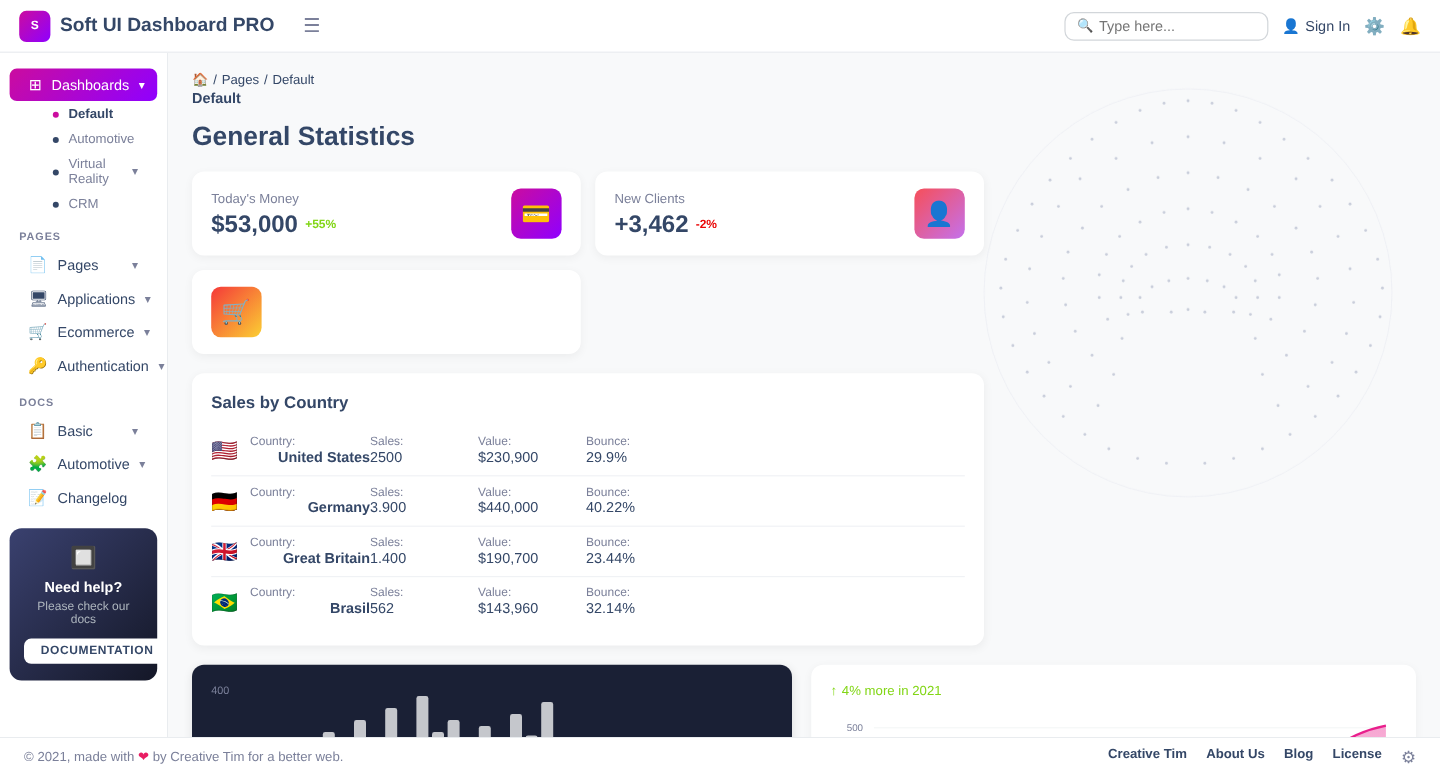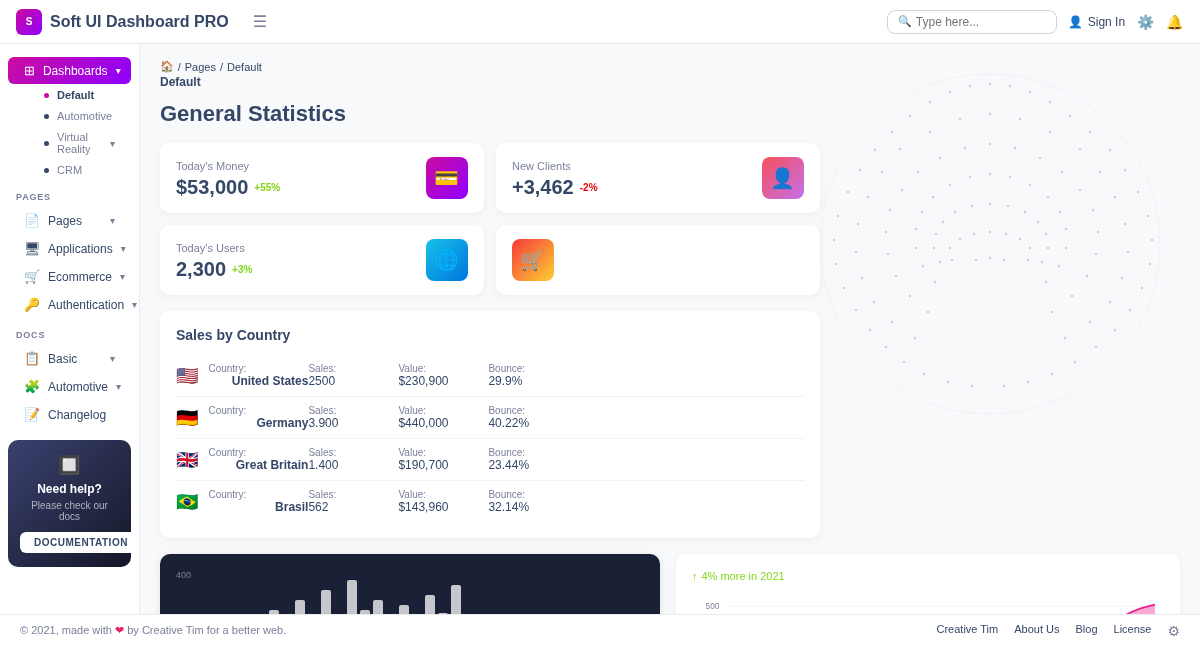--- a/index.html
+++ b/index.html
@@ -202,21 +202,21 @@
       border-top: 1px solid #e9ecef;
       display: flex;
       align-items: center;
       justify-content: space-between;
       padding: 0 20px;
       font-size: 11px;
       color: #7b809a;
       z-index: 100;
     }
     .footer-right { display: flex; gap: 16px; }
-    .footer-link { color: #344767; cursor: pointer; }
+    .footer-link { color: #344767; cursor: pointer; font-weight: bold; }
     .heart { color: #e91e63; }
 
     
     .globe-svg { opacity: 0.7; }
   </style>
 </head>
 <body>
 
 <nav class="topnav">
   <div class="topnav-left">
@@ -343,30 +343,20 @@
   </div>
         <div class="stat-card">
     <div>
       <div class="stat-label">New Clients</div>
       <div class="stat-value">
         +3,462
         <span class="stat-badge neg">-2%</span>
       </div>
     </div>
     <div class="stat-icon pink" style="font-size:20px;">👤</div>
-  </div>
-        <div class="stat-card">
-    <div>
-      <div class="stat-label">Today's Users</div>
-      <div class="stat-value">
-        2,300
-        <span class="stat-badge pos">+3%</span>
-      </div>
-    </div>
-    <div class="stat-icon blue" style="font-size:20px;">🌐</div>
   </div>
         <div class="stat-card">
     <div class="stat-icon orange" style="font-size:20px;">🛒</div>
   </div>
       </div>
 
     <div class="sales-table-card">
       <div class="card-title">Sales by Country</div>
       <div id="country-rows">
           <div class="country-row">

